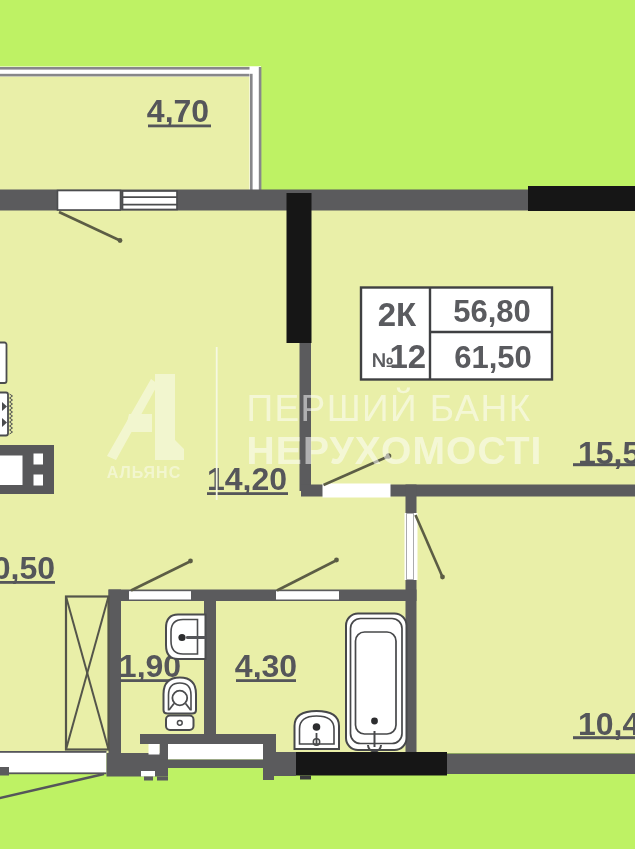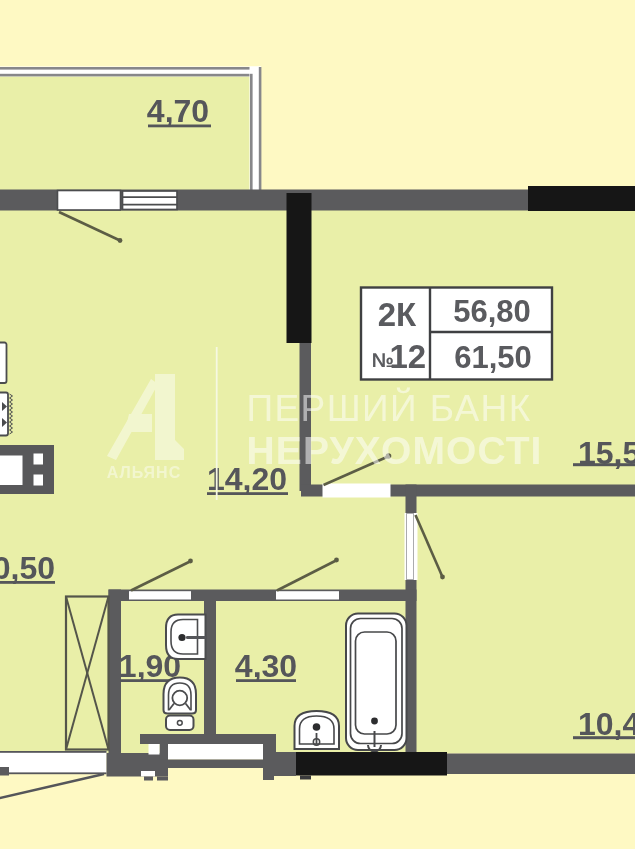--- a/index.html
+++ b/index.html
@@ -1,16 +1,16 @@
 <!DOCTYPE html>
 <html><head>
 <meta charset="utf-8">
 <style>
   html,body{margin:0;padding:0;background:#ffffff;}
-  #plan{position:relative;width:635px;height:849px;background:#fef9c3;overflow:hidden;}
+  #plan{position:relative;width:635px;height:849px;background:#bef264;overflow:hidden;}
   svg{position:absolute;left:0;top:0;}
   text{font-family:"Liberation Sans",sans-serif;}
 </style>
 </head>
 <body>
 <div id="plan">
 <svg width="635" height="849" viewBox="0 0 635 849">
 
 <rect x="0" y="70" width="261" height="120" fill="#e9efa8"></rect>
 

